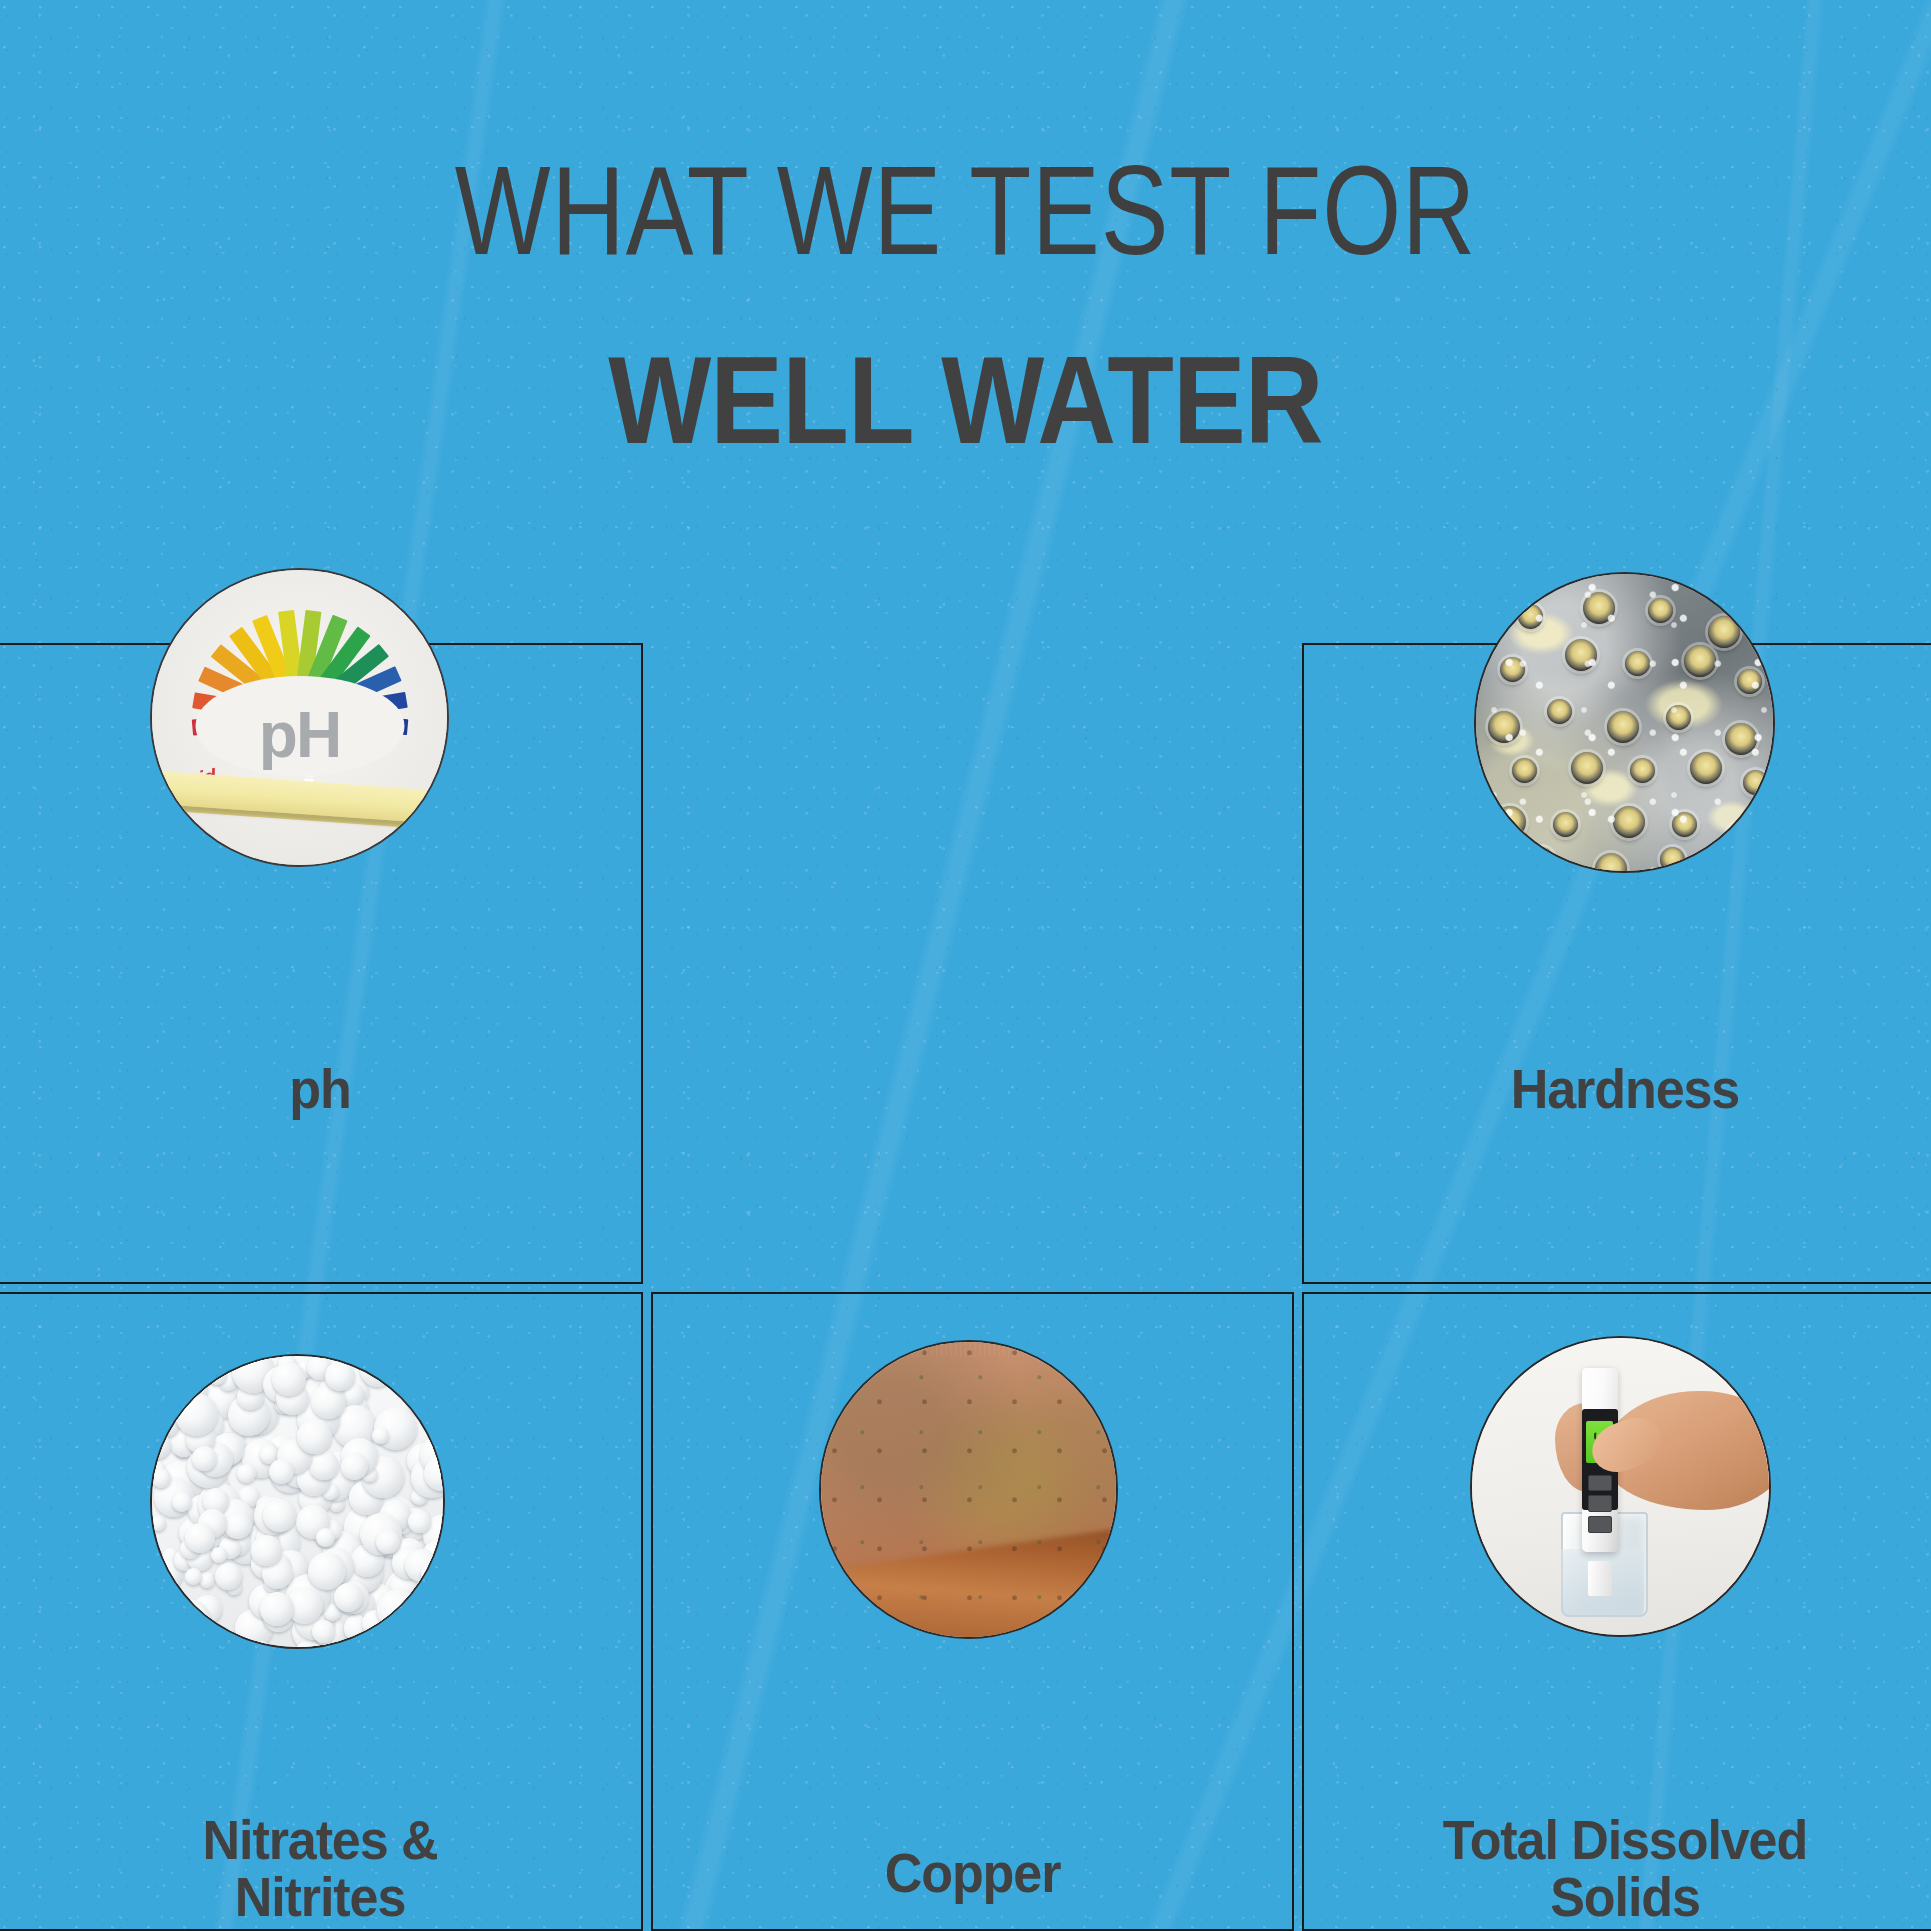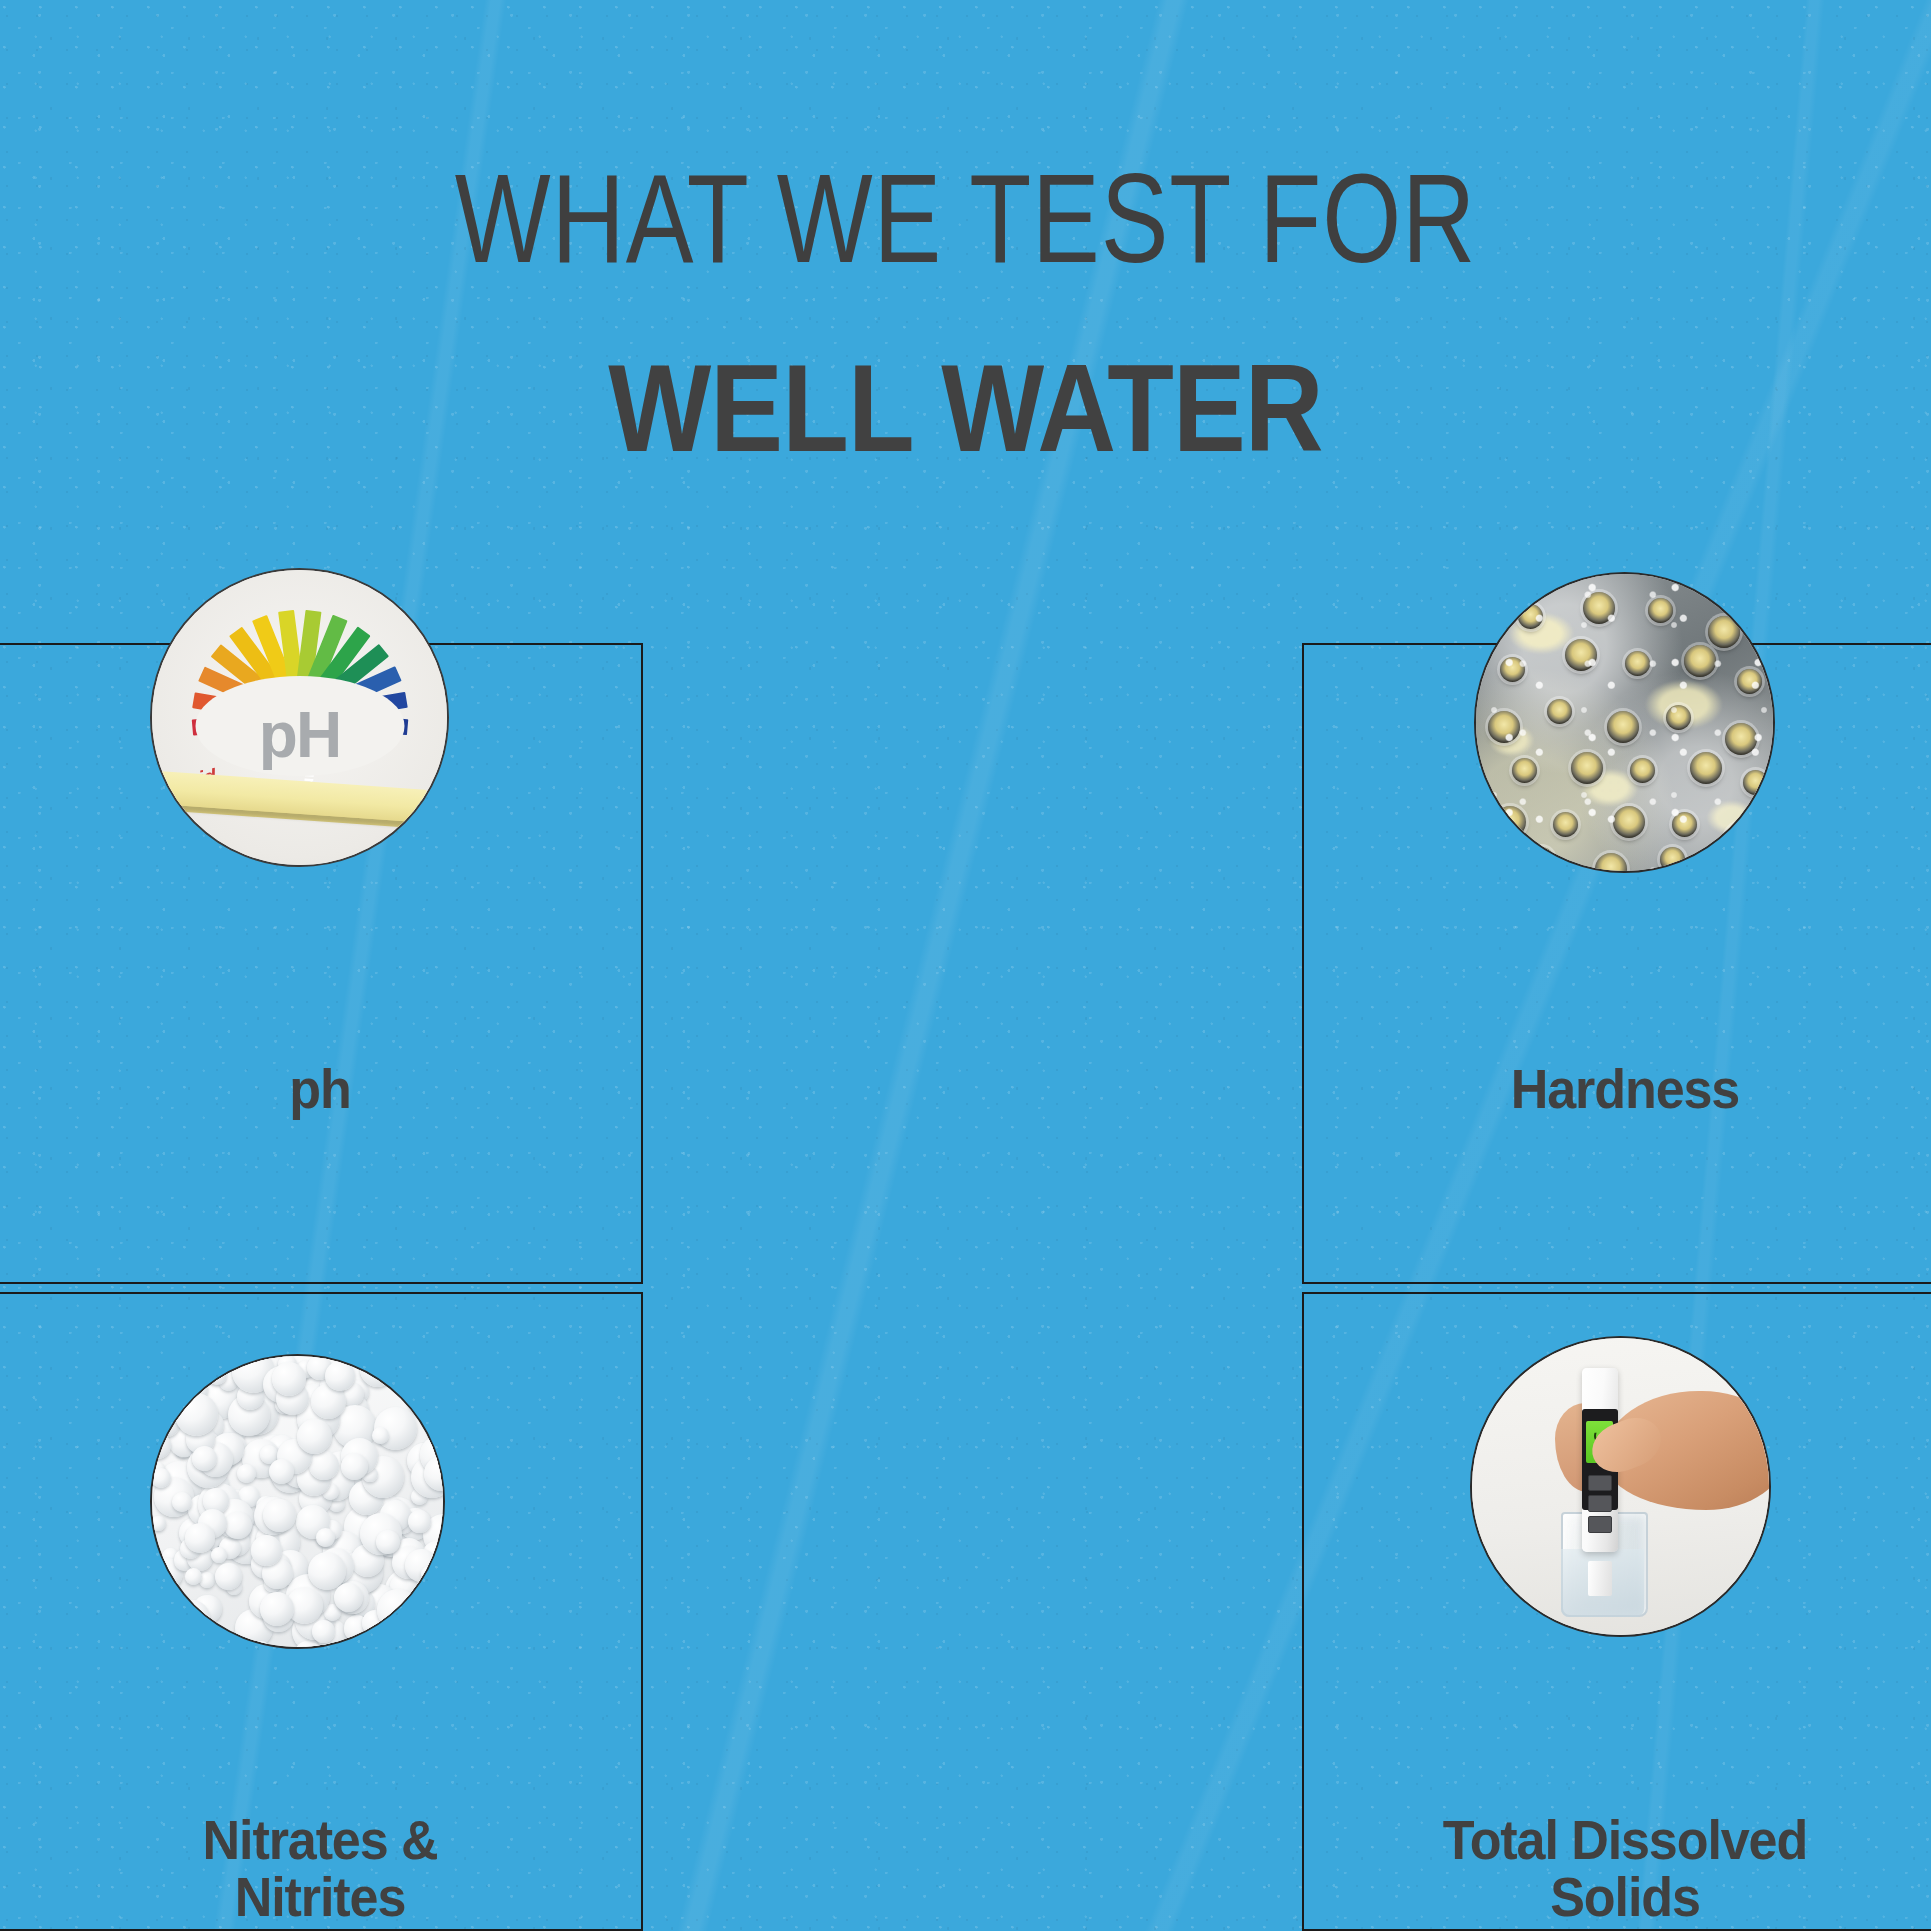--- a/index.html
+++ b/index.html
@@ -28,21 +28,21 @@
     position:absolute;inset:0;
     background-image:
       linear-gradient(104deg, transparent 0 48%, rgba(255,255,255,.07) 48.4% 48.9%, transparent 49.3% 100%),
       linear-gradient(98deg,  transparent 0 22%, rgba(255,255,255,.06) 22.3% 22.7%, transparent 23% 100%),
       linear-gradient(112deg, transparent 0 71%, rgba(255,255,255,.055) 71.3% 71.8%, transparent 72.1% 100%),
       linear-gradient(95deg,  transparent 0 86%, rgba(255,255,255,.05) 86.2% 86.6%, transparent 86.9% 100%);
     background-size:100% 100%;
   }
 
   
-  #header{position:absolute;left:0;top:8px;width:1931px;height:637px;}
+  #header{position:absolute;left:0;top:0;width:1931px;height:637px;}
   #title{
     position:absolute;left:0;top:147px;width:1931px;text-align:center;
     font-size:127px;line-height:1;color:#3f3f3f;
     font-weight:300;letter-spacing:1px;
     transform:scaleX(.80);transform-origin:50% 50%;
     white-space:nowrap;
   }
   #subtitle{
     position:absolute;left:0;top:338px;width:1931px;text-align:center;
     font-size:124px;line-height:1;color:#414141;
@@ -559,20 +559,30 @@
             <div class="prill" style="width: 33px; height: 33px; left: 38.064%; top: 48.9818%;"></div>
           </div>
       </div>
       <div class="caption cap-bot-2line">
         <span>Nitrates &amp;</span><br>
         <span>Nitrites</span>
       </div>
     </div>
   </div>
 
+  <div class="cell r1 c1">
+    <div class="cell-inner">
+      <div class="photo" id="cu-photo">
+        <div class="cu-bg"></div>
+        <div class="cu-rustband"></div>
+        <div class="cu-grain"></div>
+      </div>
+      <div class="caption cap-bot">Copper</div>
+    </div>
+  </div>
 
   <div class="cell r1 c2">
     <div class="cell-inner">
       <div class="photo" id="tds-photo">
         <div class="tds-bg"></div>
         <div id="tds-glass"></div>
         <div id="tds-waterline"></div>
         <div id="tds-hand"></div>
         <div id="tds-fingers"></div>
         <div id="tds-body"></div>

